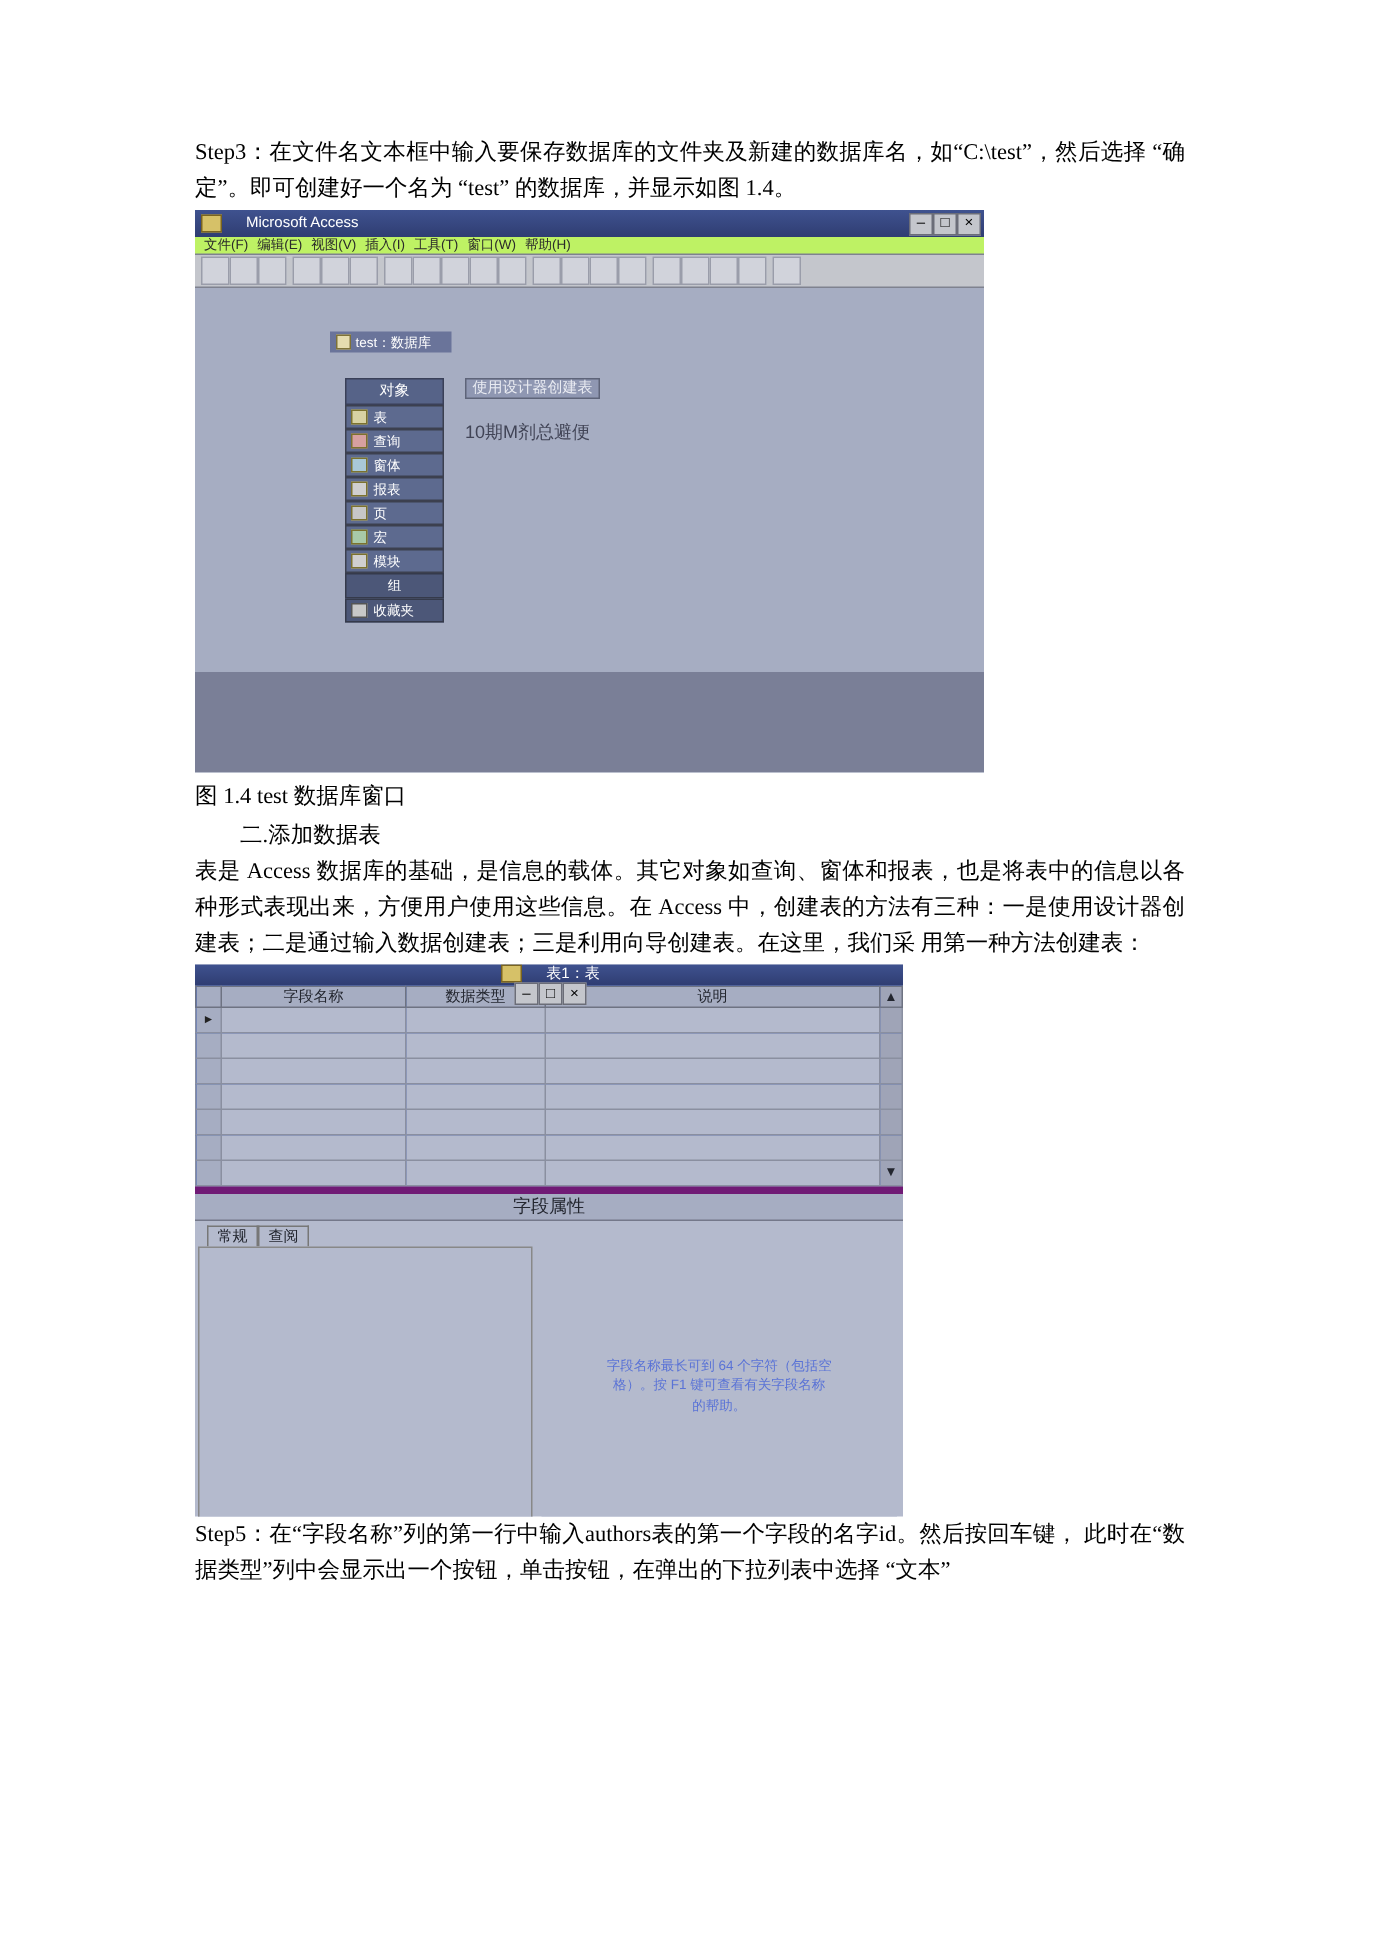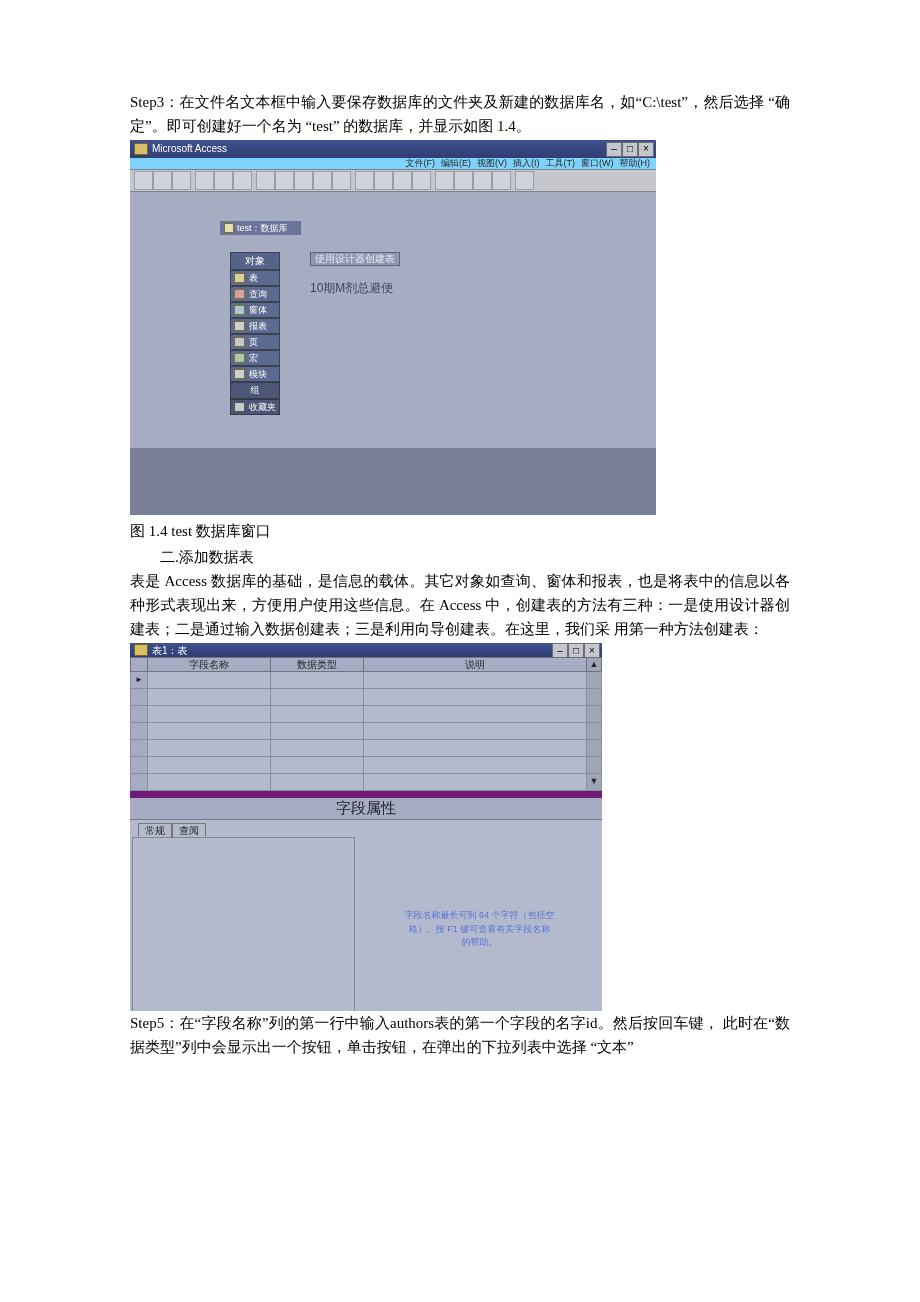--- a/index.html
+++ b/index.html
@@ -29,39 +29,39 @@
     font-size: 10px; color: #2a2a2a;
     line-height: 1;
     overflow: hidden;
   }
   .titlebar {
     display: flex; align-items: center; justify-content: space-between;
     background: #3a4a8a;
     background-image: linear-gradient(#3f528f,#2f3d72);
     color: #fff; height: 18px; padding: 0 2px 0 4px;
   }
-  .titlebar .left { display: flex; align-items: center; gap: 4px; }
+  .titlebar .left { display: flex; align-items: center; gap: 16px; }
   .key-icon { width: 12px; height: 10px; background: #d6c168; border: 1px solid #7a6420; }
   .sysbtns { display: flex; gap: 0; }
   .sysbtn { width: 14px; height: 13px; background: #c4c6cc; border: 1px solid #6b6d78; color:#000; display:flex;align-items:center;justify-content:center;font-size:10px;}
-  .menubar { background:#7dd3fc; border-bottom:1px solid #7f828f; padding:1px 6px; display:flex; gap:6px; font-size:9px;justify-content:flex-end;}
+  .menubar { background:#bef264; border-bottom:1px solid #7f828f; padding:1px 6px; display:flex; gap:6px; font-size:9px;}
   .toolbar { background:#c4c6cc; border-bottom:1px solid #7f828f; padding:1px 4px; display:flex; gap:0; }
   .tbtn { width:17px; height:17px; border:1px solid #9a9daa; background:#d1d3db; }
   .tsep { width:4px;}
   .dbwin {
     position:absolute; left:90px; top:81px; width:81px;
     background:#8c91a8;
   }
   .dbwin .dwtitle {
     background:#6a749a; color:#fff; padding:2px 4px; font-size:9px;
     display:flex; align-items:center; gap:3px;
   }
   .dwtitle .cube {width:8px;height:8px;background:#e5dcaf;border:1px solid #7e7238;}
   .sidebar {
-    position:absolute; left:100px; top:112px; width:50px;
+    position:absolute; left:100px; top:112px; width:66px;
     display:flex; flex-direction:column; font-size:9px; color:#fff;
   }
   .side-head {
     background:#566388; text-align:center; padding:3px 0; font-size:10px;
     border:1px solid #3a4058;
   }
   .side-item {
     display:flex; gap:4px; align-items:center; padding:2px 3px;
     border:1px solid #3c404f; background:#5d6a8f;
   }
@@ -98,21 +98,21 @@
   .fig15 {
     width: 472px; height: 368px;
     margin: 0;
     background:#b4bacd;
     position:relative;
     font-size:10px; color:#23262f;
     line-height:1.1;
     font-family: SimSun, sans-serif;
     overflow:hidden;
   }
-  .fig15 .titlebar { height:14px; }
+  .fig15 .titlebar { height:14px;flex-direction:column; }
   .grid {
     margin:0; width:100%;
     border-collapse:collapse;
     background:#1d4ed8;
   }
   .grid th {
     background:#a6adc2; border:1px solid #6e7382;
     font-weight:normal; font-size:10px; padding:1px 0;
   }
   .grid td {
@@ -120,22 +120,22 @@
     background:#b4bacd;
   }
   .rowhdr { width:14px; background:#a6adc2 !important;}
   .rowhdr.first::before{content:"►";color:#222;font-size:8px;display:block;text-align:center;}
   .col1{width:122px;}
   .col2{width:92px;}
   .col3{}
   .scrollcol{width:12px;background:#9fa4b7 !important;}
   .scrollcol .up,.scrollcol .dn{display:block;text-align:center;font-size:9px;}
   .divband {
-    text-align:center; padding:2px 0; font-size:15px;
-    background:#a6adc2; border-top:7px solid #701a75; border-bottom:1px solid #74788a;
+    text-align:center; padding:2px 0; font-size:12px;
+    background:#a6adc2; border-top:5px solid #701a75; border-bottom:1px solid #74788a;
   }
   .tabs { display:flex; gap:0; margin:3px 8px 0 8px; font-size:10px;}
   .tab { padding:1px 6px; border:1px solid #777; background:#b4bacd; border-bottom:none;}
   .lowerpane {
     display:flex; gap:6px; height:186px; margin:0 4px 4px 2px;
   }
   .lp-left{ flex:1; border:1px solid #888; background:#b4bacd;}
   .lp-right{ flex:1; background:#b4bacd; display:flex; align-items:center; justify-content:center; padding:8px;}
   .hint {
     color:#5a73d6; font-size:9px; text-align:center; line-height:1.5;

